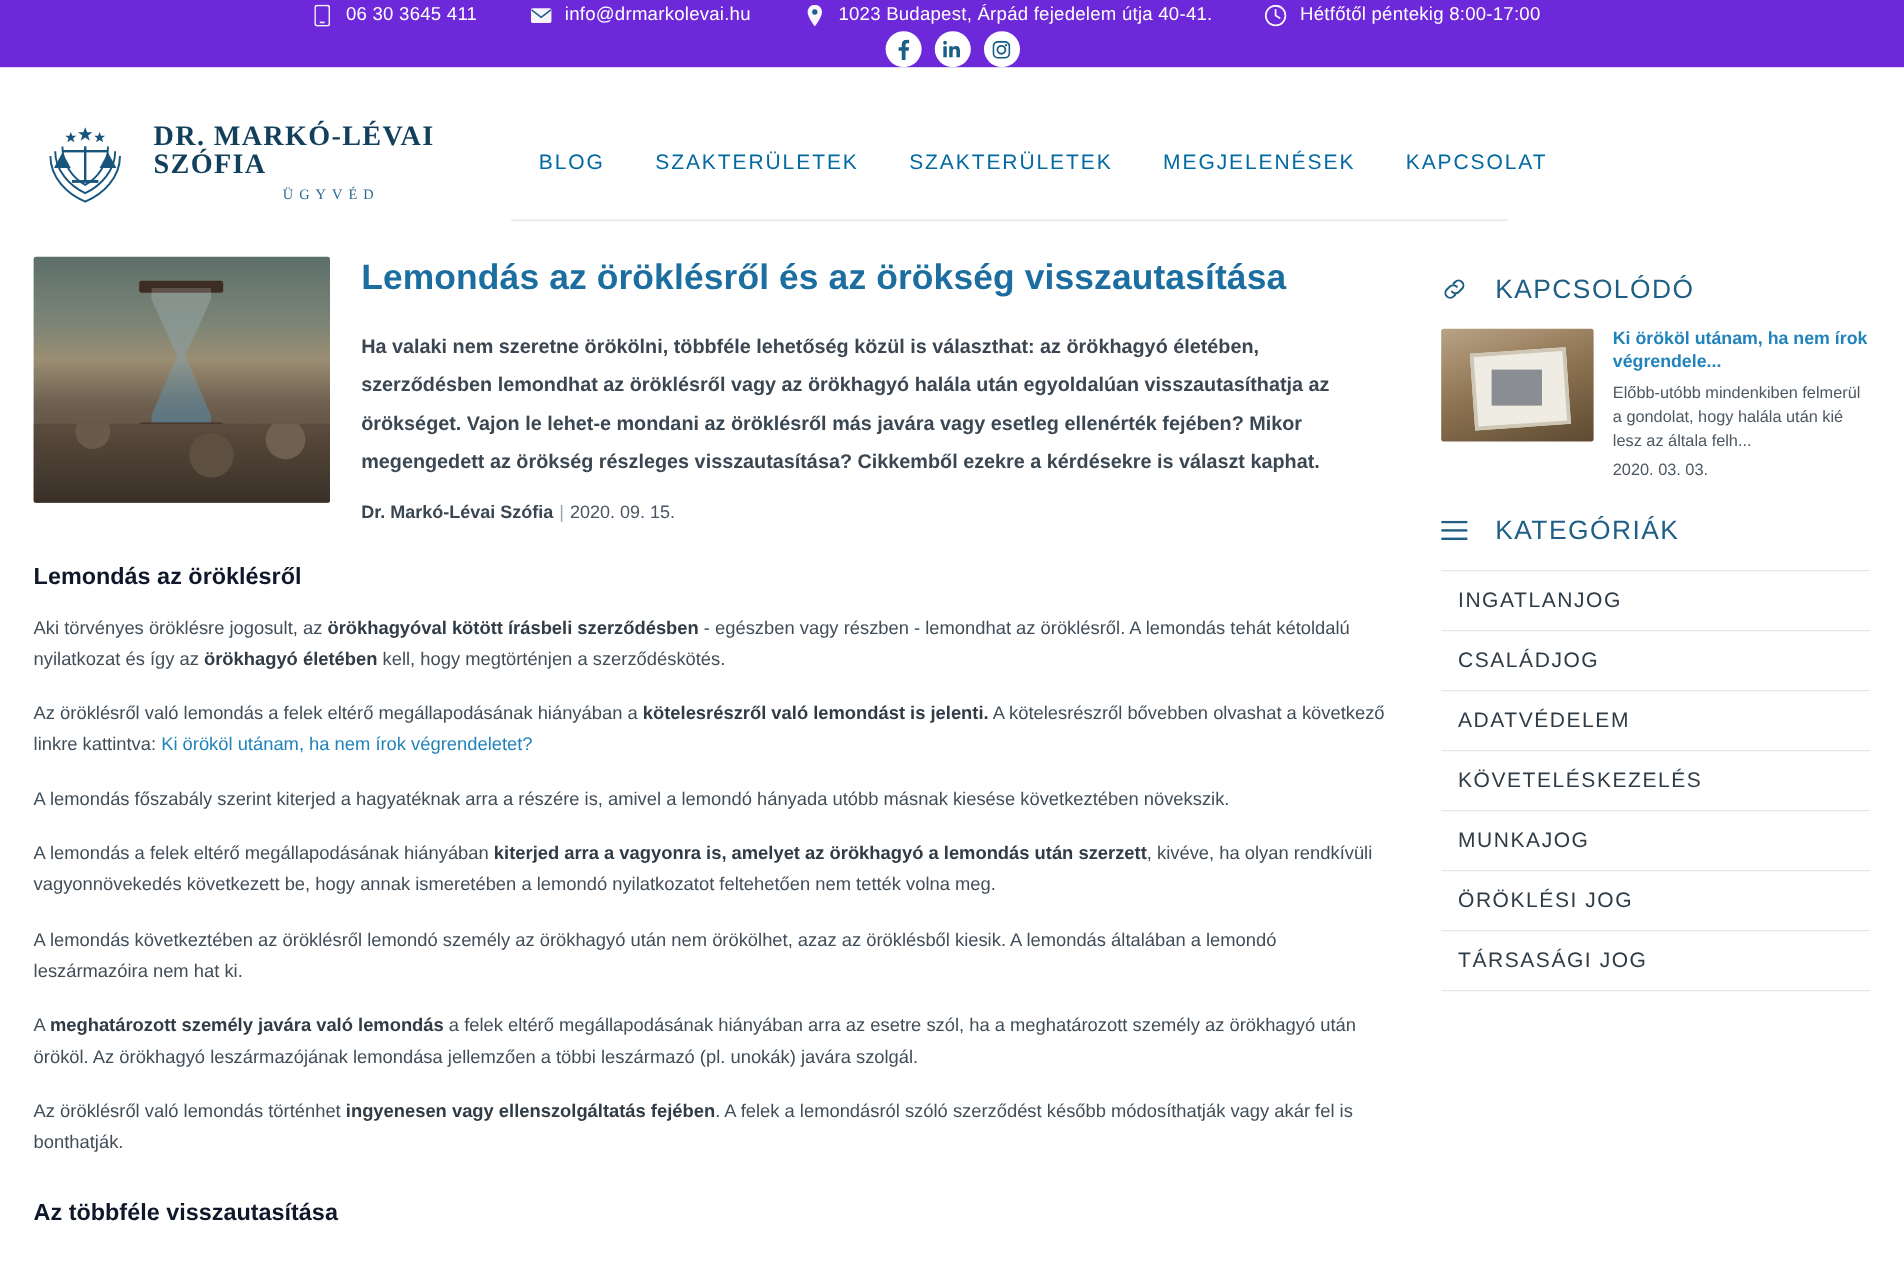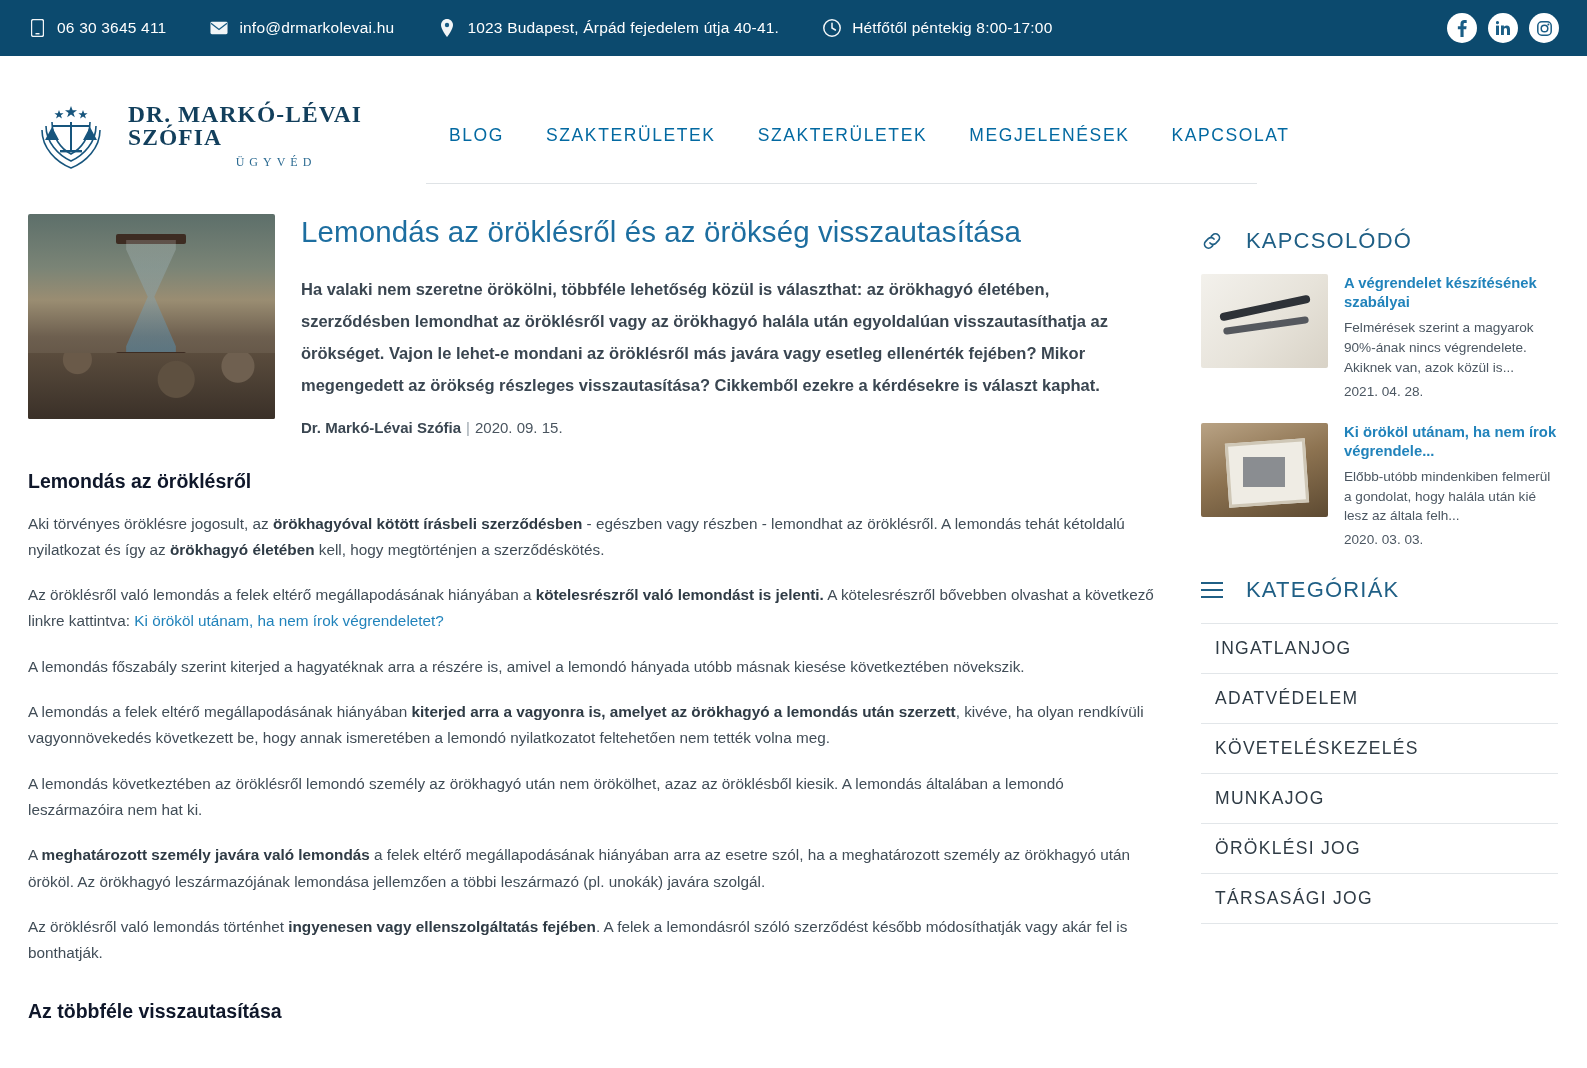--- a/index.html
+++ b/index.html
@@ -9,25 +9,26 @@
     height: 1068px;
     overflow: hidden;
     background: #ffffff;
     font-family: "Liberation Sans", sans-serif;
     color: #3a4651;
   }
 
   
   .topbar {
     height: 56px;
-    background: #0c4a6e;
+    background: #6d28d9;
     display: flex;
     align-items: center;
     padding: 0 28px;
     color: #ffffff;
+    flex-direction: column;
   }
   .topbar-items { display: flex; align-items: center; gap: 0; flex: 1; }
   .tb-item {
     display: flex;
     align-items: center;
     gap: 11px;
     margin-right: 44px;
     font-size: 15.5px;
     letter-spacing: .2px;
     white-space: nowrap;
@@ -124,21 +125,21 @@
     position: absolute; left: 0; right: 0; bottom: 0; height: 66px;
     background: radial-gradient(circle at 20% 10%, #6a5a49 0 14px, transparent 15px),
                 radial-gradient(circle at 60% 40%, #5e5040 0 18px, transparent 19px),
                 radial-gradient(circle at 85% 20%, #6f6050 0 16px, transparent 17px),
                 linear-gradient(to bottom, #5a4c3d, #3a3028);
   }
   .art-title {
     margin: 0 0 22px 0;
     color: #1d6ea0;
     font-size: 29.5px;
-    font-weight: normal;
+    font-weight: bold;
     letter-spacing: .1px;
     line-height: 1.25;
   }
   .lead {
     margin: 0;
     font-size: 16.5px;
     font-weight: bold;
     color: #3a4651;
     line-height: 1.95;
   }
@@ -368,28 +369,20 @@
         <svg width="22" height="22" viewBox="0 0 22 22">
             <g fill="none" stroke="#1f5f85" stroke-width="1.7" stroke-linecap="round">
               <path d="M9 13a4 4 0 0 0 5.7.3l2.6-2.6a4 4 0 0 0-5.7-5.7l-1.3 1.3"></path>
               <path d="M13 9a4 4 0 0 0-5.7-.3l-2.6 2.6a4 4 0 0 0 5.7 5.7l1.3-1.3"></path>
             </g>
           </svg>
       </span>
       <span>KAPCSOLÓDÓ</span>
     </div>
 
-    <div class="rel-item">
-      <div class="rel-thumb a"></div>
-      <div class="rel-body">
-        <div class="rel-title">A végrendelet készítésének szabályai</div>
-        <div class="rel-exc">Felmérések szerint a magyarok 90%-ának nincs végrendelete. Akiknek van, azok közül is...</div>
-        <div class="rel-date">2021. 04. 28.</div>
-      </div>
-    </div>
 
     <div class="rel-item">
       <div class="rel-thumb b"></div>
       <div class="rel-body">
         <div class="rel-title">Ki örököl utánam, ha nem írok végrendele...</div>
         <div class="rel-exc">Előbb-utóbb mindenkiben felmerül a gondolat, hogy halála után kié lesz az általa felh...</div>
         <div class="rel-date">2020. 03. 03.</div>
       </div>
     </div>
 
@@ -401,20 +394,21 @@
               <rect y="7" width="22" height="2"></rect>
               <rect y="14" width="22" height="2"></rect>
             </g>
           </svg>
       </span>
       <span>KATEGÓRIÁK</span>
     </div>
 
     <div class="cat-list">
       <div class="cat-item">INGATLANJOG</div>
+      <div class="cat-item">CSALÁDJOG</div>
       <div class="cat-item">ADATVÉDELEM</div>
       <div class="cat-item">KÖVETELÉSKEZELÉS</div>
       <div class="cat-item">MUNKAJOG</div>
       <div class="cat-item">ÖRÖKLÉSI JOG</div>
       <div class="cat-item">TÁRSASÁGI JOG</div>
     </div>
 
   </div>
 </div>
 

